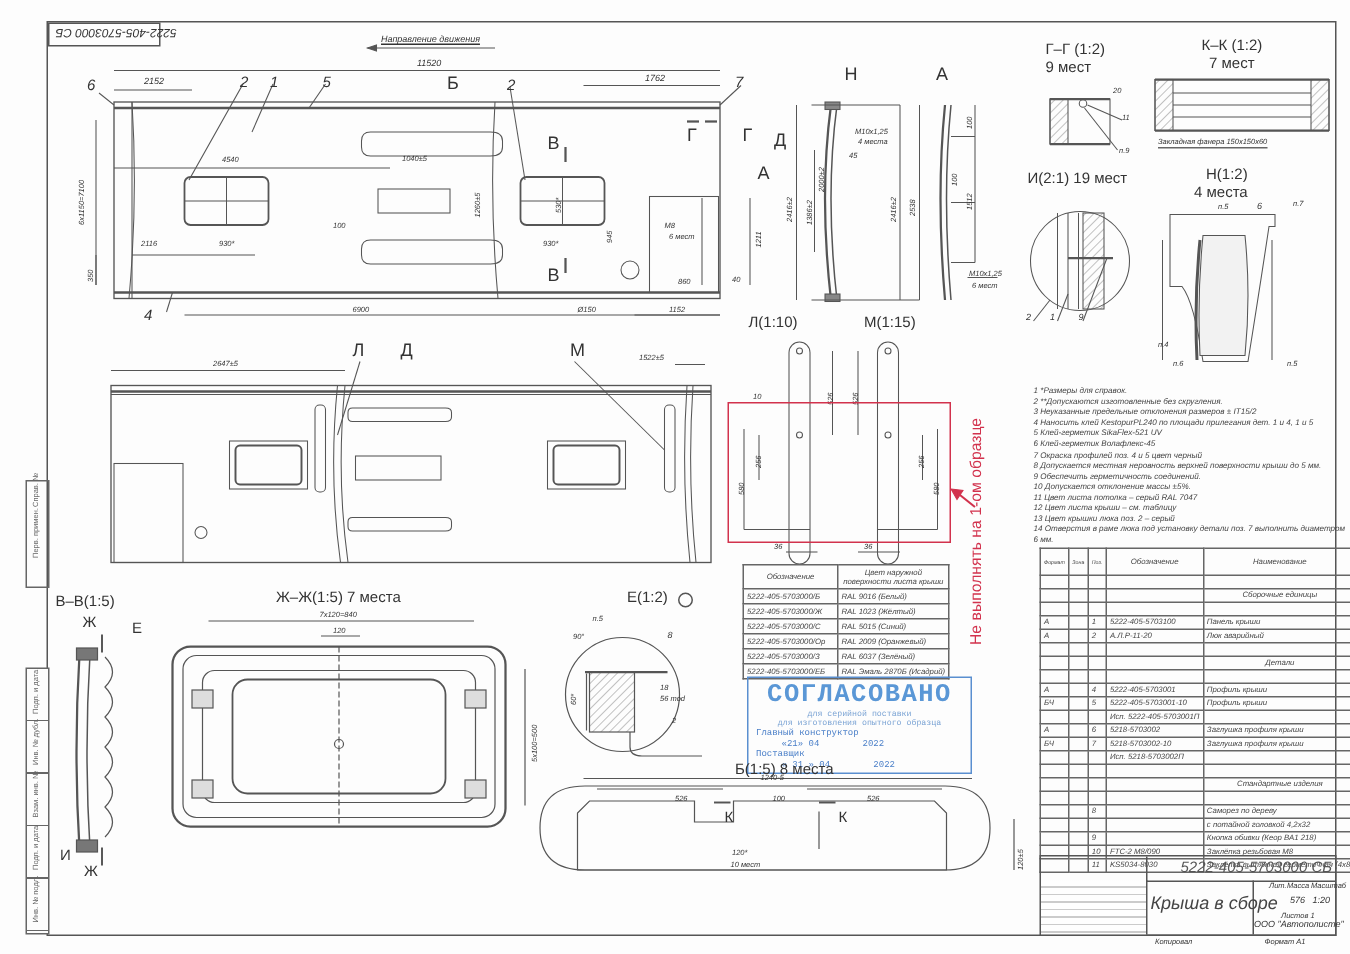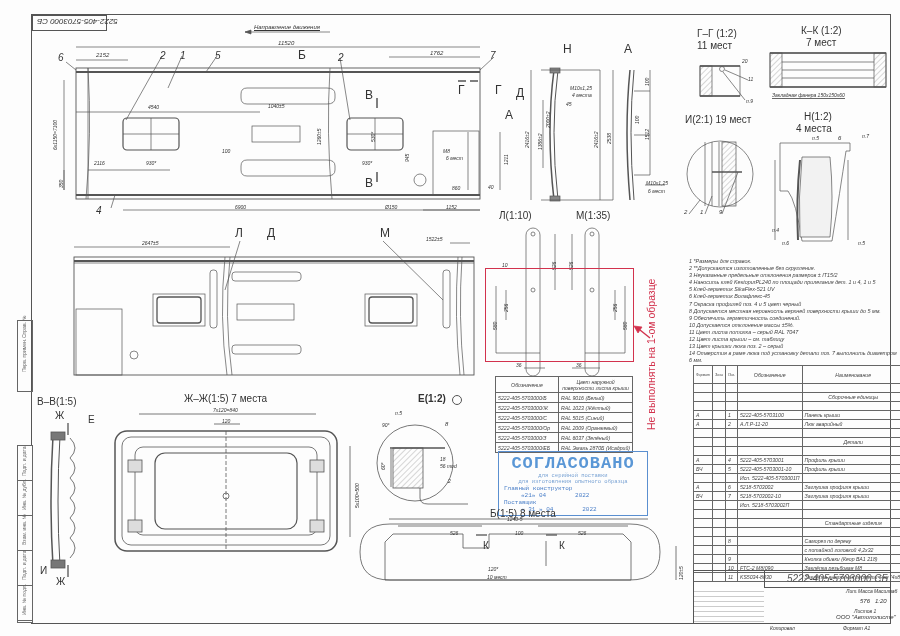--- a/index.html
+++ b/index.html
@@ -291,36 +291,36 @@
   <span class="t it xs" style="left:646px;top:180px;">М10х1,25</span>
   <span class="t it xs" style="left:648px;top:188px;">6 мест</span>
 
   <span class="t it xs" style="left:142px;top:240px;">2647±5</span>
   <span class="t it xs" style="left:426px;top:236px;">1522±5</span>
   <span class="t lg" style="left:235px;top:226px;">Л</span>
   <span class="t lg" style="left:267px;top:226px;">Д</span>
   <span class="t lg" style="left:380px;top:226px;">М</span>
 
   <span class="t md" style="left:499px;top:210px;">Л(1:10)</span>
-  <span class="t md" style="left:576px;top:210px;">М(1:35)</span>
+  <span class="t md" style="left:576px;top:210px;">М(1:15)</span>
   <span class="t it xs" style="left:502px;top:262px;">10</span>
   <span class="t it xs vtext" style="left:551px;top:270px;">526</span>
   <span class="t it xs vtext" style="left:568px;top:270px;">526</span>
   <span class="t it xs vtext" style="left:492px;top:330px;">580</span>
   <span class="t it xs vtext" style="left:622px;top:330px;">580</span>
   <span class="t it xs vtext" style="left:503px;top:312px;">256</span>
   <span class="t it xs vtext" style="left:612px;top:312px;">256</span>
   <span class="t it xs" style="left:516px;top:362px;">36</span>
   <span class="t it xs" style="left:576px;top:362px;">36</span>
 
   <div class="redbox"></div>
   <span class="redtext">Не выполнять на 1-ом образце</span>
 
   <span class="t md" style="left:697px;top:28px;">Г–Г (1:2)</span>
-  <span class="t md" style="left:697px;top:40px;">11 мест</span>
+  <span class="t md" style="left:697px;top:40px;">9 мест</span>
   <span class="t it xs" style="left:742px;top:58px;">20</span>
   <span class="t it xs" style="left:748px;top:76px;">11</span>
   <span class="t it xs" style="left:746px;top:98px;">п.9</span>
   <span class="t md" style="left:801px;top:25px;">К–К (1:2)</span>
   <span class="t md" style="left:806px;top:37px;">7 мест</span>
   <span class="t it xs" style="left:772px;top:92px;border-bottom:1px solid #666;">Закладная фанера 150х150х60</span>
   <span class="t md" style="left:685px;top:114px;">И(2:1) 19 мест</span>
   <span class="t it sm" style="left:684px;top:209px;">2</span>
   <span class="t it sm" style="left:700px;top:209px;">1</span>
   <span class="t it sm" style="left:719px;top:209px;">9</span>
@@ -514,20 +514,23 @@
           <td>KS5034-8030</td>
           <td>Заклёпка вытяжная герметичная (4х8)</td>
         </tr>
   </tbody>
     </table>
 
   <div class="tblock">
     <div style="position:absolute;left:70px;top:0;right:0;height:16px;border-bottom:1px solid #555;border-left:1px solid #555;">
       <span class="t it" style="left:22px;top:2px;font-size:10px;color:#555;">5222-405-5703000 СБ</span>
     </div>
+    <div style="position:absolute;left:70px;top:16px;width:70px;height:36px;border-left:1px solid #555;border-right:1px solid #555;">
+      <span class="t it" style="left:2px;top:8px;font-size:12px;color:#444;">Крыша в сборе</span>
+    </div>
     <div style="position:absolute;left:0;top:16px;width:70px;height:36px;background:repeating-linear-gradient(#fff 0,#fff 4px,#999 4px,#999 5px);opacity:0.5;"></div>
     <span class="t it xs" style="left:152px;top:17px;">Лит.</span>
     <span class="t it xs" style="left:164px;top:17px;">Масса</span>
     <span class="t it xs" style="left:180px;top:17px;">Масштаб</span>
     <span class="t it sm" style="left:166px;top:27px;">576</span>
     <span class="t it sm" style="left:181px;top:27px;">1:20</span>
     <span class="t it xs" style="left:160px;top:37px;">Листов  1</span>
     <span class="t it sm" style="left:142px;top:43px;">ООО "Автополисте"</span>
   </div>
   <span class="t it xs" style="left:770px;top:625px;">Копировал</span>
@@ -578,21 +581,21 @@
 
   <span class="t md" style="left:37px;top:396px;">В–В(1:5)</span>
   <span class="t md" style="left:55px;top:410px;">Ж</span>
   <span class="t md" style="left:88px;top:414px;">Е</span>
   <span class="t md" style="left:40px;top:565px;">И</span>
   <span class="t md" style="left:56px;top:576px;">Ж</span>
   <span class="t md" style="left:184px;top:393px;">Ж–Ж(1:5) 7 места</span>
   <span class="t it xs" style="left:213px;top:407px;">7х120=840</span>
   <span class="t it xs" style="left:222px;top:418px;">120</span>
   <span class="t it xs vtext" style="left:354px;top:508px;">5х100=500</span>
-  <span class="t md" style="left:418px;top:393px;font-weight:bold;">Е(1:2)</span>
+  <span class="t md" style="left:418px;top:393px;">Е(1:2)</span>
   <span style="position:absolute;left:452px;top:395px;width:8px;height:8px;border:1px solid #555;border-radius:50%;"></span>
   <span class="t it xs" style="left:395px;top:410px;">п.5</span>
   <span class="t it xs" style="left:382px;top:422px;">90°</span>
   <span class="t it sm" style="left:445px;top:421px;">8</span>
   <span class="t it xs vtext" style="left:380px;top:470px;">60*</span>
   <span class="t it xs" style="left:440px;top:456px;">18</span>
   <span class="t it xs" style="left:440px;top:463px;">56 mod</span>
   <span class="t it xs" style="left:448px;top:478px;">2</span>
   <span class="t md" style="left:490px;top:508px;">Б(1:5) 8 места</span>
   <span class="t it xs" style="left:507px;top:516px;">1240-5</span>

